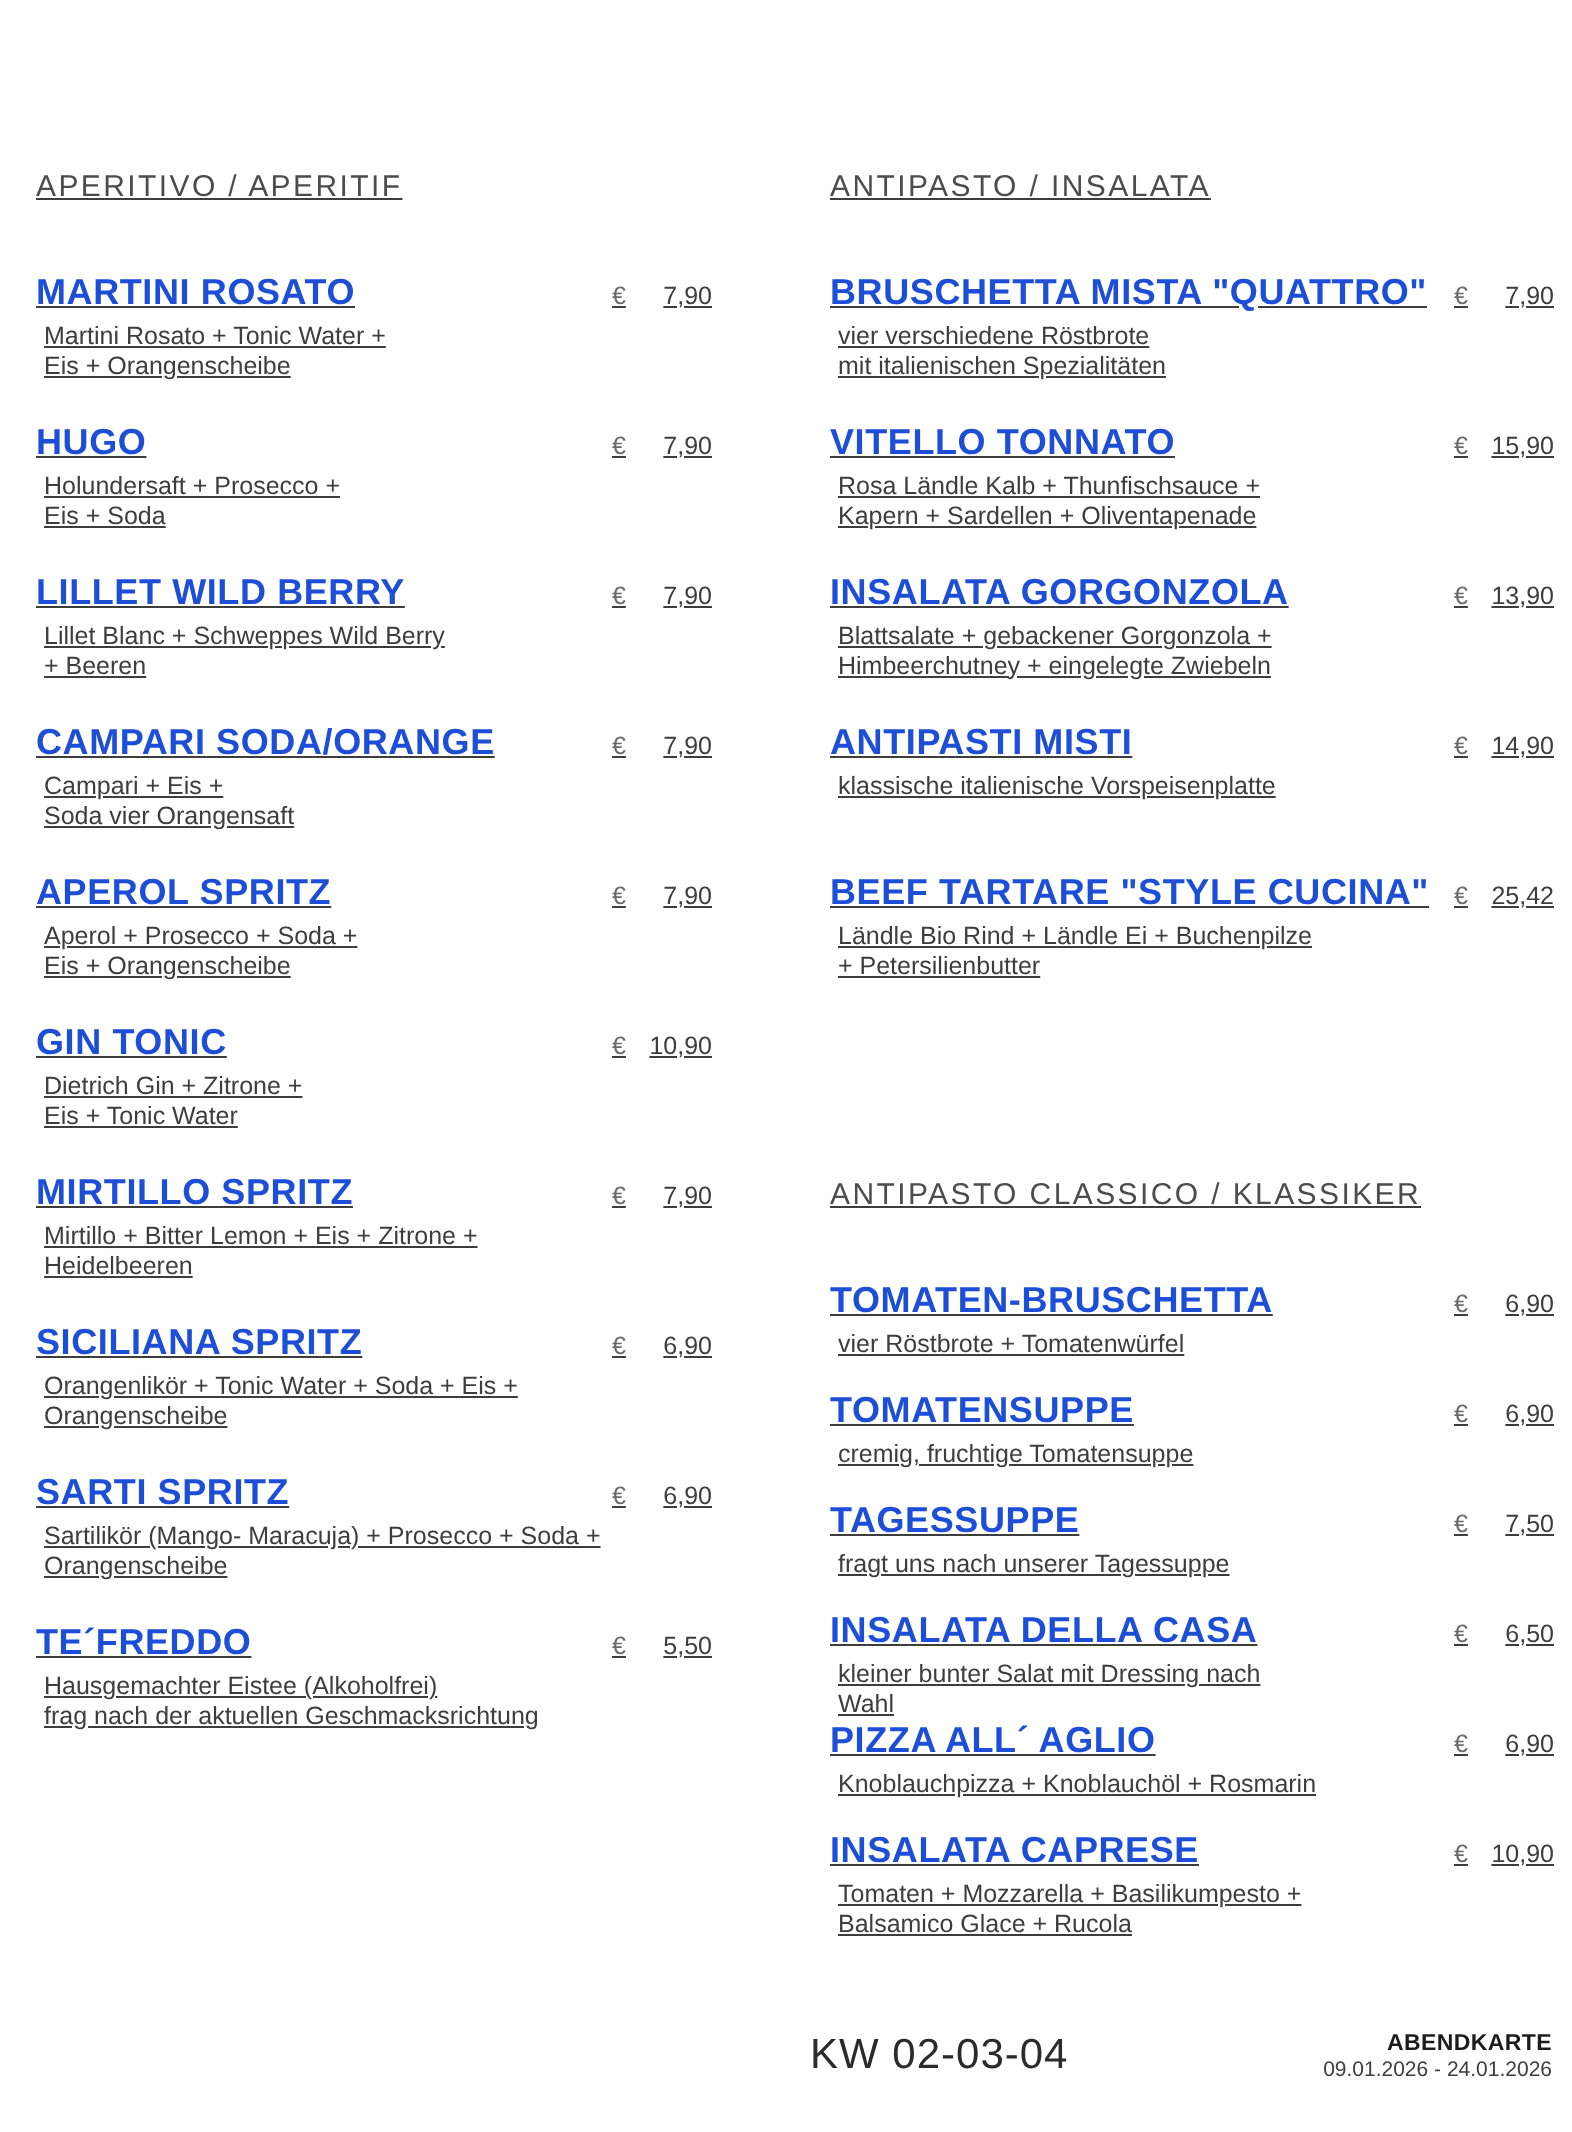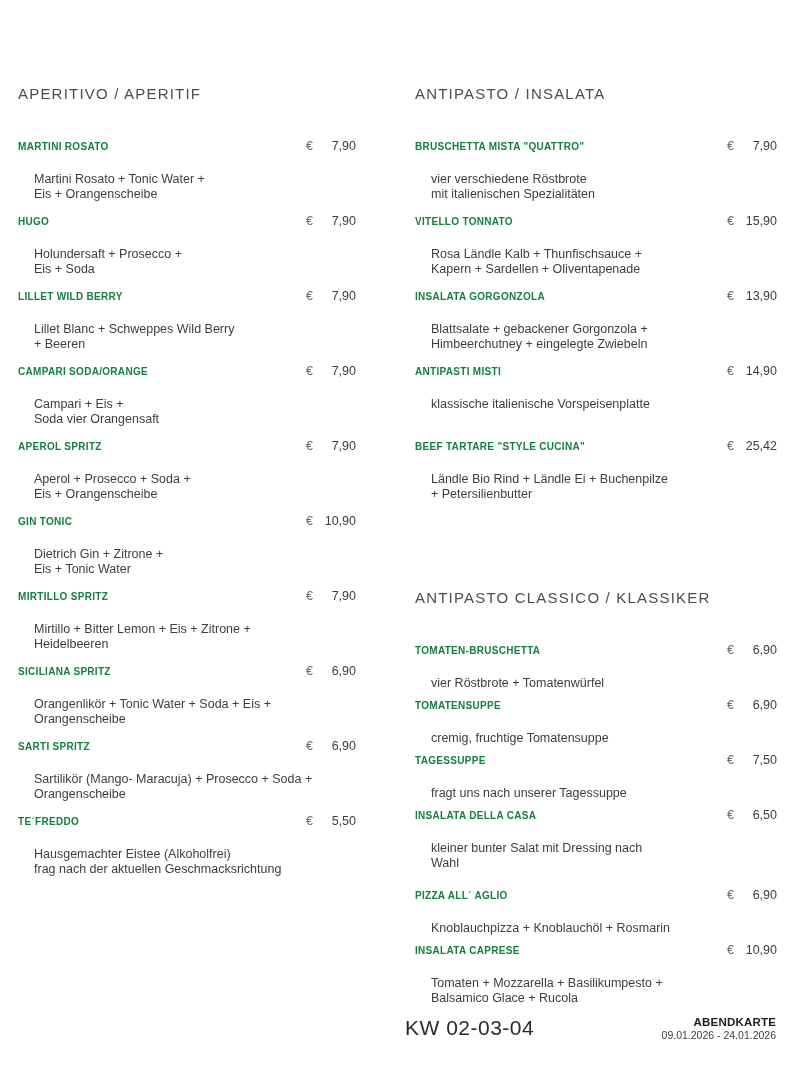--- a/index.html
+++ b/index.html
@@ -4,20 +4,21 @@
 <style>
   html, body { margin: 0; padding: 0; background: #ffffff; }
   .page {
     position: relative;
     width: 786px;
     height: 1066px;
     background: #ffffff;
     overflow: hidden;
     font-family: "Liberation Sans", "DejaVu Sans", sans-serif;
     color: #3d3d3c;
+    text-decoration: underline;
   }
   .columns {
     display: flex;
     padding: 84px 0 0 18px;
   }
   .col-left  { width: 338px; margin-right: 59px; flex: none; }
   .col-right { width: 362px; flex: none; }
 
   .menu-section + .menu-section { margin-top: 76px; }
 
@@ -34,37 +35,37 @@
   .col-right .menu-section:nth-of-type(2) .item { min-height: 55px; }
 
   .item-head {
     display: flex;
     align-items: baseline;
     margin-bottom: 5px;
   }
   .item-name {
     flex: 1;
     margin: 0;
-    font-size: 10px;
+    font-size: 18px;
     font-weight: 700;
     line-height: 19px;
     letter-spacing: 0.3px;
-    color: #15803d;
+    color: #1d4ed8;
   }
   .item-price {
     flex: none;
     display: flex;
     justify-content: space-between;
     width: 50px;
     font-size: 12.5px;
     color: #3d3d3c;
   }
   .item-price .cur { color: #6b6b6a; }
   .item-desc {
-    margin: 16px;
+    margin: 4px;
     font-size: 12.5px;
     line-height: 14.5px;
     color: #3d3d3c;
     white-space: pre-line;
   }
 
   .footer {
     position: absolute;
     left: 8px;
     right: 10px;

